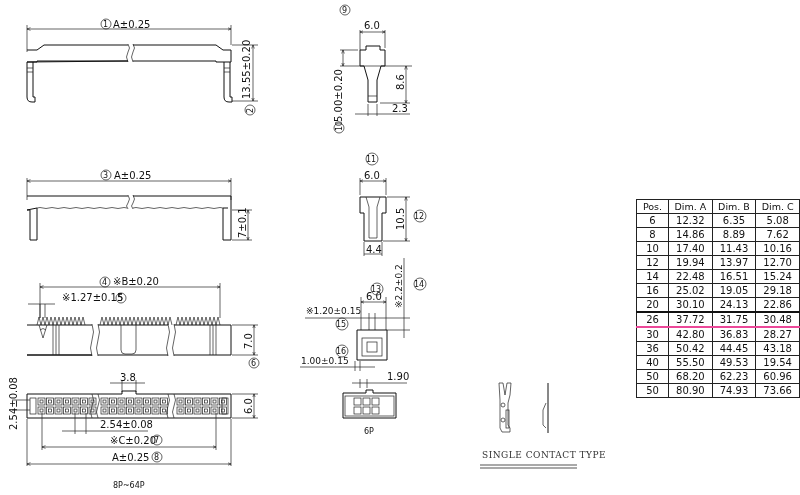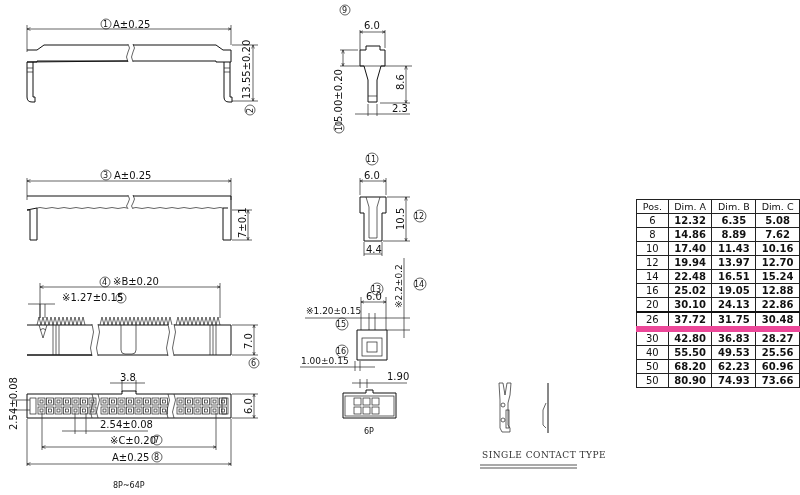--- a/index.html
+++ b/index.html
@@ -8,22 +8,22 @@
   .t{font-family:"DejaVu Sans",sans-serif;font-size:10px;fill:#111;}
   .ts{font-family:"DejaVu Sans",sans-serif;font-size:9px;fill:#111;}
   .tsm{font-family:"DejaVu Sans",sans-serif;font-size:8px;fill:#111;}
   .serif{font-family:"DejaVu Serif",serif;font-size:9px;fill:#333;letter-spacing:0.5px;}
   .ln{stroke:#111;stroke-width:1;fill:none;}
   .thin{stroke:#222;stroke-width:0.7;fill:none;}
   #dimtable{position:absolute;left:636px;top:199px;border-collapse:collapse;font-family:"DejaVu Sans",sans-serif;font-size:10px;}
   #dimtable th,#dimtable td{border:1px solid #222;padding:0 3px;height:13px;line-height:13px;text-align:center;font-weight:normal;}
   #dimtable th{font-size:9.5px;}
   #dimtable td.c0{width:26px;}
-  #dimtable td.c1,#dimtable td.c2,#dimtable td.c3{width:38px;font-weight:bold;}
-  #dimtable tr.hl td{border-top:2px solid #111;border-bottom:6px solid #ec4899;}
+  #dimtable td.c1,#dimtable td.c2,#dimtable td.c3{width:38px;}
+  #dimtable tr.hl td{border-top:2px solid #111;border-bottom:2px solid #ec4899;}
 </style>
 </head>
 <body>
 
 <svg width="800" height="495" viewBox="0 0 800 495">
   <defs>
     <marker id="ar" markerWidth="6" markerHeight="6" refX="5" refY="3" orient="auto">
         <path d="M0,1 L5,3 L0,5" fill="none" stroke="#111" stroke-width="0.8"></path>
       </marker>
     <marker id="al" markerWidth="6" markerHeight="6" refX="1" refY="3" orient="auto">
@@ -371,45 +371,51 @@
       <tr>
         <td class="c0">14</td>
         <td class="c1">22.48</td>
         <td class="c2">16.51</td>
         <td class="c3">15.24</td>
       </tr>
       <tr>
         <td class="c0">16</td>
         <td class="c1">25.02</td>
         <td class="c2">19.05</td>
-        <td class="c3">12.88</td>
+        <td class="c3">29.18</td>
       </tr>
       <tr>
         <td class="c0">20</td>
         <td class="c1">30.10</td>
         <td class="c2">24.13</td>
         <td class="c3">22.86</td>
       </tr>
       <tr class="hl">
         <td class="c0">26</td>
         <td class="c1">37.72</td>
         <td class="c2">31.75</td>
         <td class="c3">30.48</td>
       </tr>
       <tr>
         <td class="c0">30</td>
         <td class="c1">42.80</td>
         <td class="c2">36.83</td>
         <td class="c3">28.27</td>
       </tr>
       <tr>
+        <td class="c0">36</td>
+        <td class="c1">50.42</td>
+        <td class="c2">44.45</td>
+        <td class="c3">43.18</td>
+      </tr>
+      <tr>
         <td class="c0">40</td>
         <td class="c1">55.50</td>
         <td class="c2">49.53</td>
-        <td class="c3">25.56</td>
+        <td class="c3">19.54</td>
       </tr>
       <tr>
         <td class="c0">50</td>
         <td class="c1">68.20</td>
         <td class="c2">62.23</td>
         <td class="c3">60.96</td>
       </tr>
       <tr>
         <td class="c0">50</td>
         <td class="c1">80.90</td>

